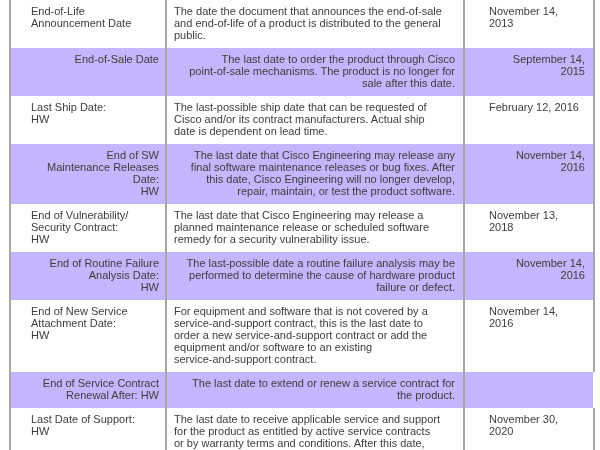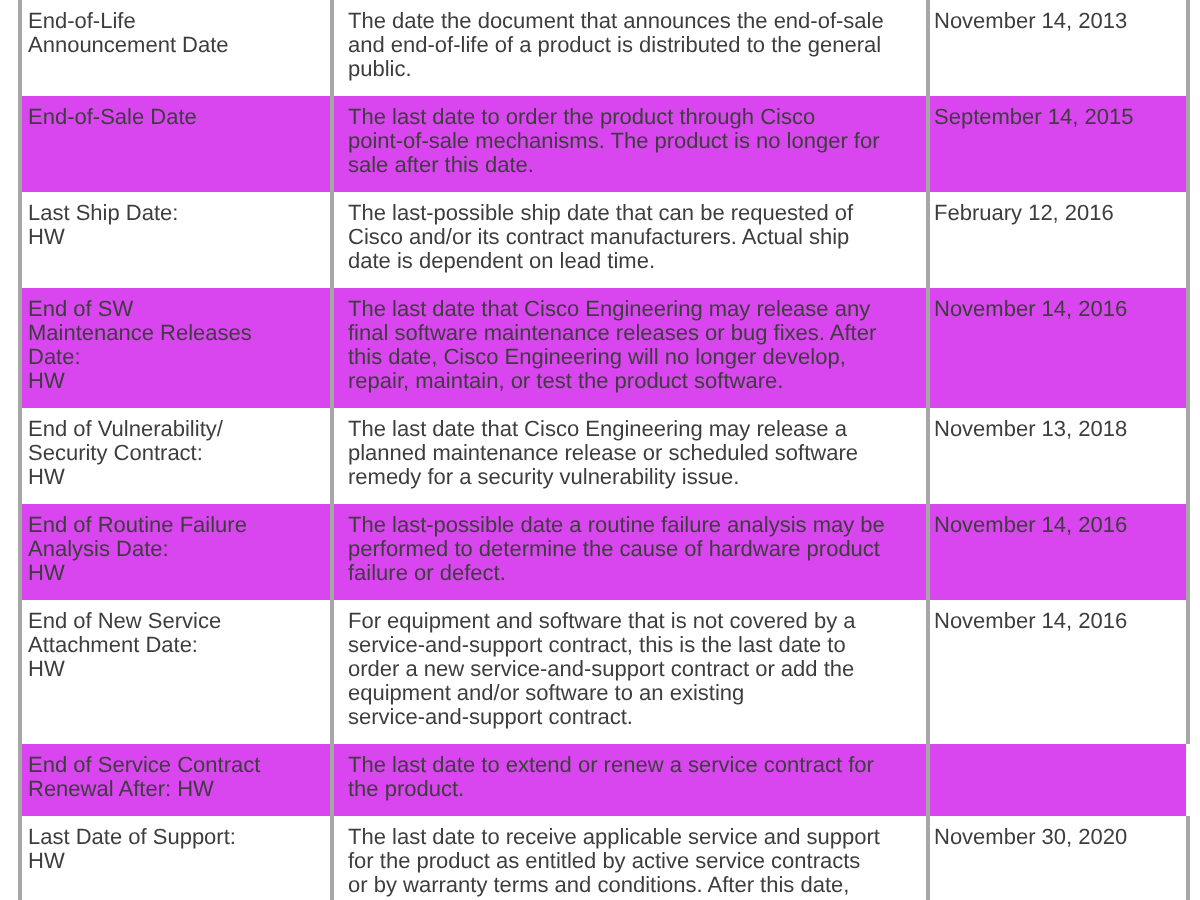--- a/index.html
+++ b/index.html
@@ -19,37 +19,38 @@
     width: 584px;
     border-left: 2px solid #a6a6a6;
     box-sizing: border-box;
   }
   .row {
     display: grid;
     grid-template-columns: 156px 298px 130px;
     background: #ffffff;
   }
   .row.alt {
-    background: #d946ef;
+    background: #c4b5fd;
+    text-align: right;
   }
   .cell {
     box-sizing: border-box;
     border-right: 2px solid #a6a6a6;
     padding: 5px 8px 7px 7px;
     font-size: 11px;
     line-height: 12px;
     white-space: pre-line;
     overflow: hidden;
   }
   .c-milestone {
-    padding-left: 3px;
+    padding-left: 20px;
     padding-right: 6px;
   }
   .c-date {
-    padding-left: 2px;
+    padding-left: 24px;
   }
 </style>
 </head>
 <body>
 
 <div class="eol-table">
 
   <div class="row">
     <div class="cell c-milestone">End-of-Life
 Announcement Date</div>

